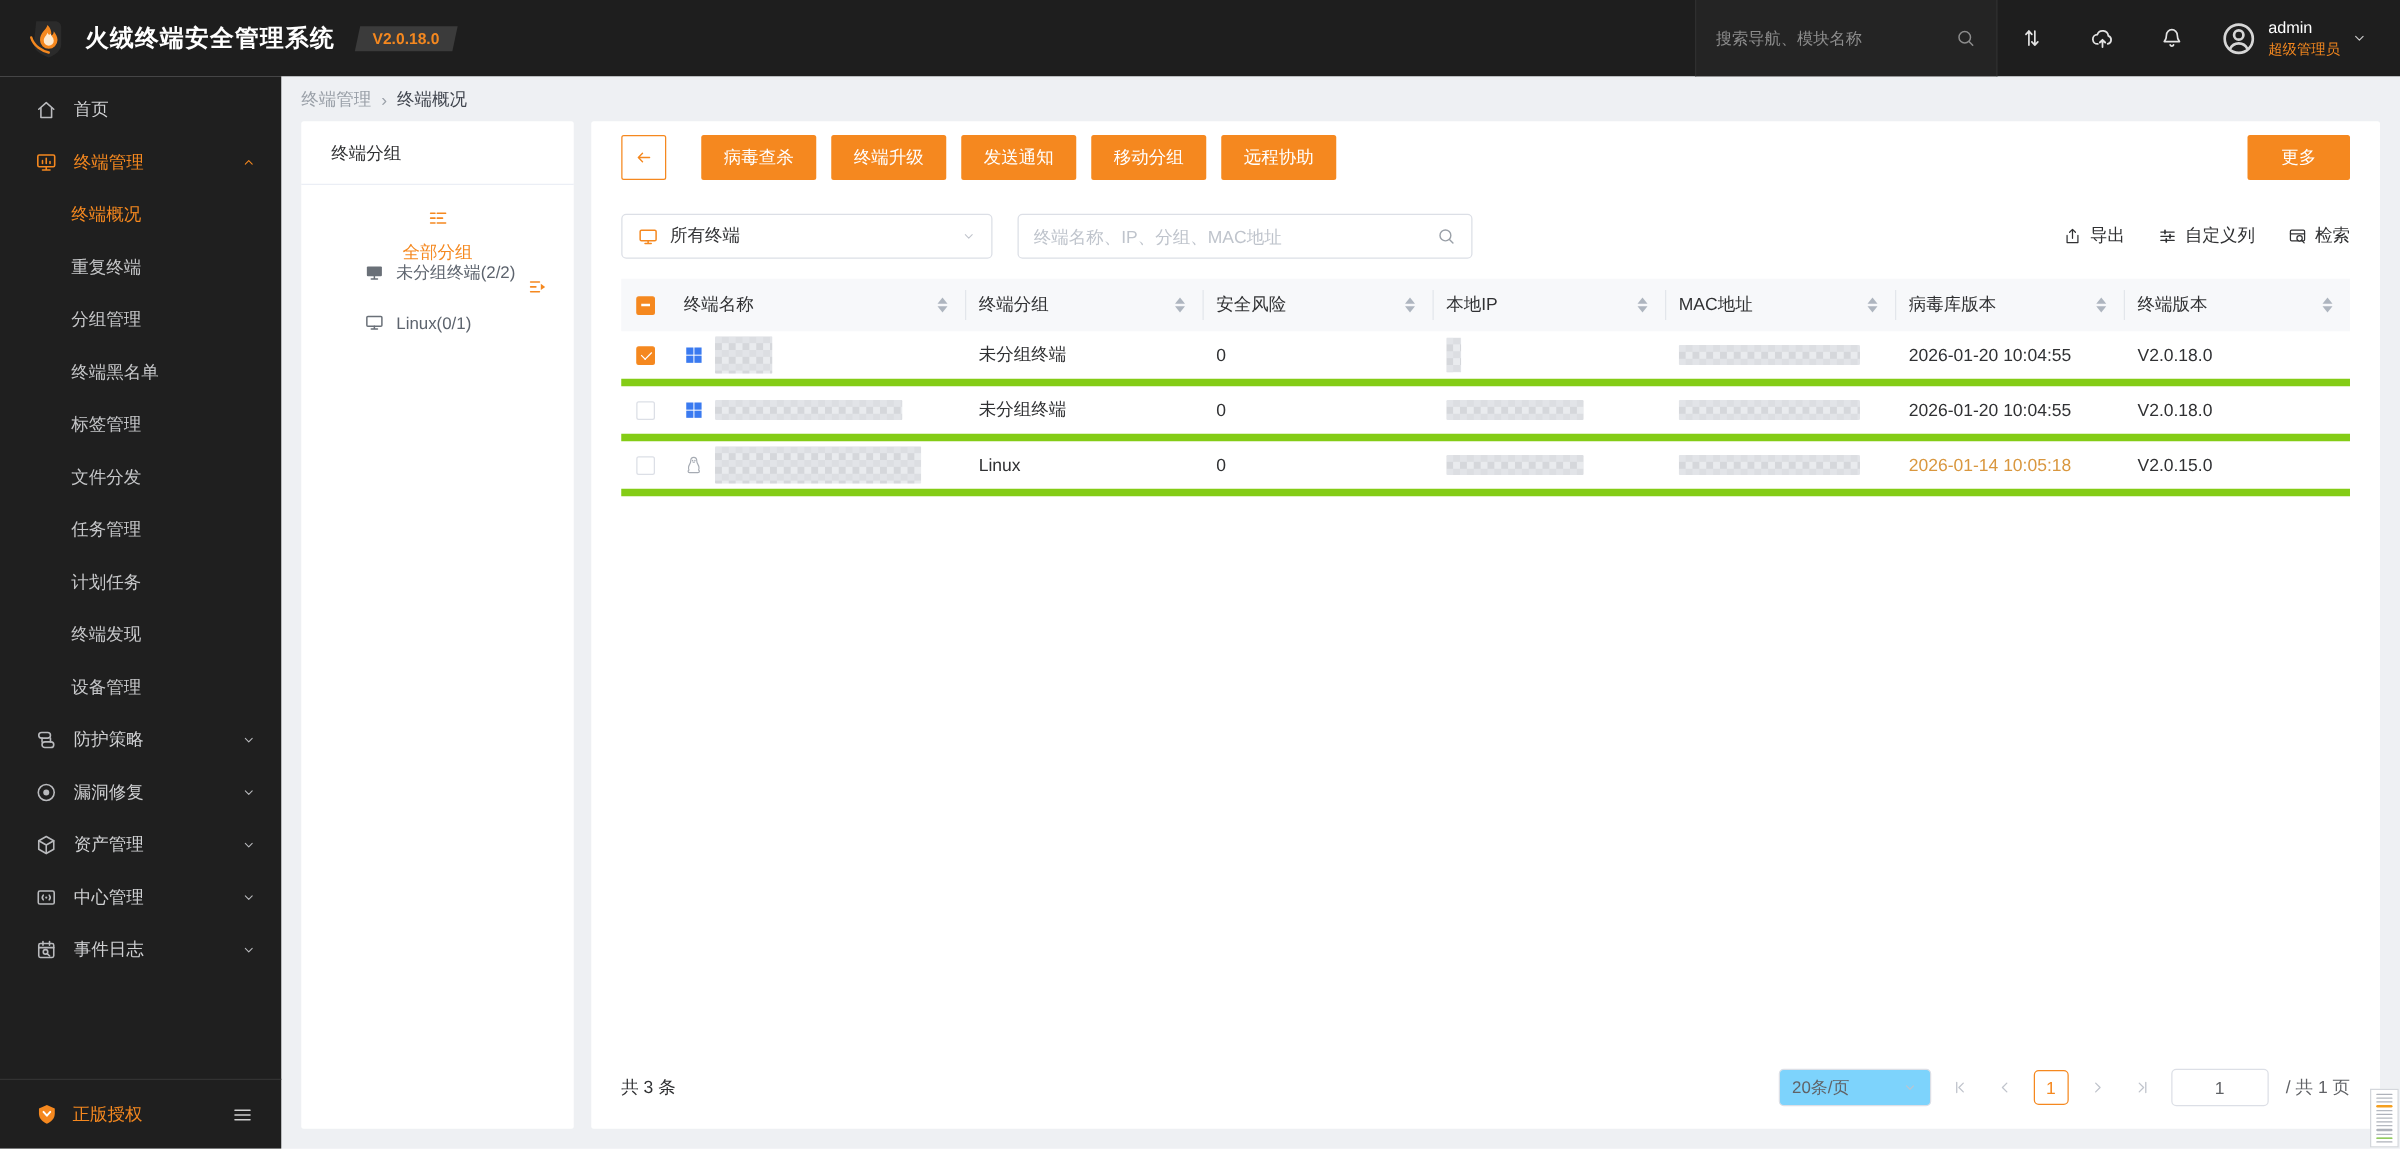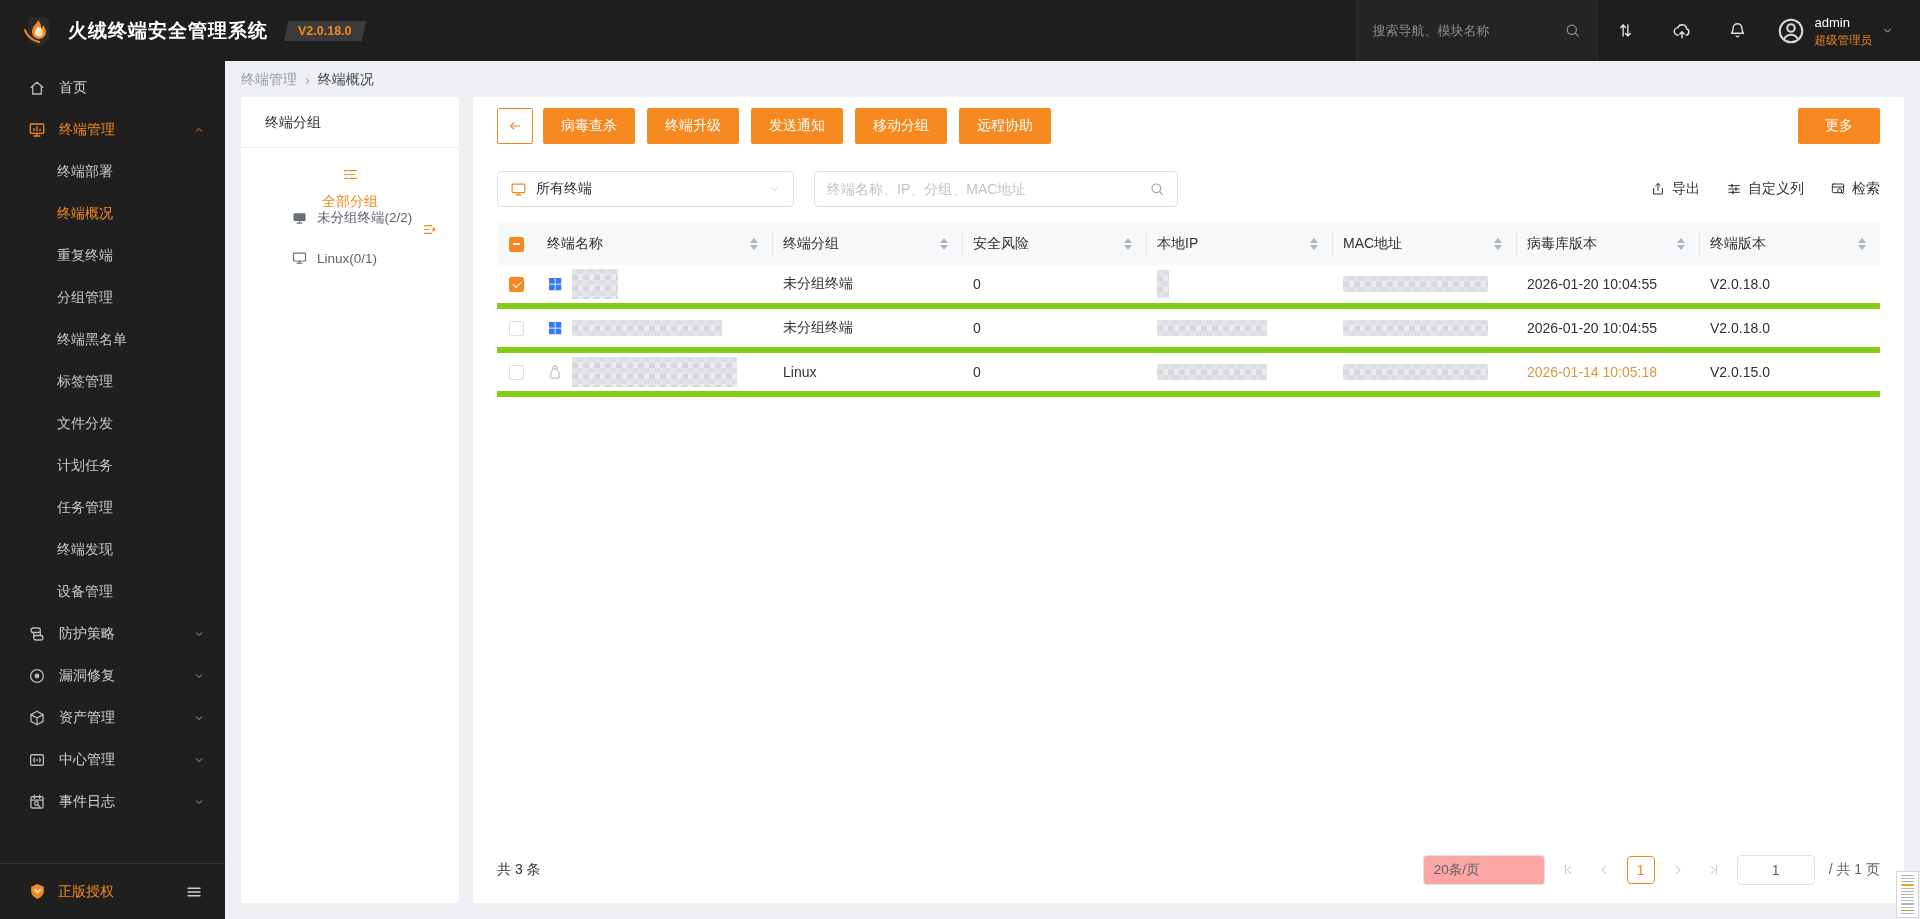--- a/index.html
+++ b/index.html
@@ -57,21 +57,21 @@
   .gp-title { padding:17px 24px 15px; font-size:14px; color:#303133; border-bottom:1px solid #ebeef5; }
   .tree { padding:18px 16px; }
   .tree-root { display:flex; align-items:center; height:32px; color:#f5881f; cursor:pointer; gap:10px; padding:0 4px;flex-direction:column; }
   .tree-root .icon svg { width:17px; height:17px; }
   .tree-root .collapse { margin-left:auto; }
   .tree-node { height:40px; display:flex; align-items:center; gap:9px; padding-left:34px; color:#5d646e; font-size:13.5px; cursor:pointer; }
   .tree-node .icon { color:#6a7078; }
 
   
   .main-card { flex:1; background:#fff; border-radius:2px; display:flex; flex-direction:column; padding:11px 24px 10px; min-width:0; }
-  .toolbar-row { display:flex; align-items:center; gap:10px; height:36px; flex:none; }
+  .toolbar-row { display:flex; align-items:center; gap:28px; height:36px; flex:none; }
   .back-btn { width:36px; height:36px; border:1px solid #f5881f; border-radius:2px; background:#fff; color:#f5881f; display:flex; align-items:center; justify-content:center; cursor:pointer; }
   .o-btn { height:36px; padding:0 18px; background:#f5881f; border:none; border-radius:2px; color:#fff; font-size:14px; font-family:inherit; cursor:pointer; }
   .more-btn { margin-left:auto; padding:0 27px; }
   .filter-row { margin-top:27px; display:flex; align-items:center; gap:20px; height:36px; flex:none; }
   .terminal-select { width:297px; height:36px; border:1px solid #dcdfe6; border-radius:4px; display:flex; align-items:center; padding:0 12px; gap:9px; cursor:pointer; background:#fff; }
   .terminal-select .m-icon { color:#f5881f; }
   .ts-label { color:#303133; font-size:14px; }
   .ts-chev { margin-left:auto; color:#c0c4cc; }
   .ts-chev svg, .ps-chev svg { width:12px; height:12px; }
   .table-search { width:364px; height:36px; border:1px solid #dcdfe6; border-radius:4px; display:flex; align-items:center; padding:0 12px; background:#fff; }
@@ -110,21 +110,21 @@
   .os-icon svg { width:16px; height:16px; }
   .linux-os { color:#a6abb3; }
   .blur { background:conic-gradient(#dcdee2 25%, #e9ebee 0 50%, #d5d7db 0 75%, #e2e4e8 0); background-size:11px 11px; border-radius:1px; }
   .cell-text { font-size:14px; color:#303133; }
   .warn { color:#d9973f; }
 
   
   .table-footer { margin-top:auto; display:flex; align-items:center; padding:12px 0 8px; flex:none; }
   .total-label { color:#303133; font-size:14px; }
   .pager { margin-left:auto; display:flex; align-items:center; gap:10px; }
-  .page-size { width:122px; height:30px; border:1px solid #dcdfe6; border-radius:4px; display:flex; align-items:center; padding:0 10px; color:#606266; font-size:13.5px; cursor:pointer; background:#fca5a5; }
+  .page-size { width:122px; height:30px; border:1px solid #dcdfe6; border-radius:4px; display:flex; align-items:center; padding:0 10px; color:#606266; font-size:13.5px; cursor:pointer; background:#7dd3fc; }
   .ps-chev { margin-left:auto; color:#c0c4cc; }
   .pg-btn { width:26px; height:26px; display:flex; align-items:center; justify-content:center; color:#c0c4cc; cursor:pointer; }
   .pg-btn svg { width:14px; height:14px; stroke-width:1.8; }
   .pg-current { width:28px; height:28px; border:1px solid #f5881f; border-radius:4px; color:#f5881f; display:flex; align-items:center; justify-content:center; font-size:14px; cursor:pointer; }
   .page-input { width:78px; height:30px; border:1px solid #dcdfe6; border-radius:4px; text-align:center; color:#606266; font-size:14px; font-family:inherit; outline:none; }
   .pages-label { color:#606266; font-size:14px; margin-left:4px; }
 
   
   .minimap { position:absolute; right:1px; bottom:1px; width:23px; height:47px; background:#fff; border:1px solid #d4d7dc; display:flex; flex-direction:column; gap:2px; padding:3px 4px; }
   .minimap i { height:2px; border-radius:1px; display:block; }
@@ -217,29 +217,28 @@
               <path d="M8 13v-3M12 13V7.5M16 13v-2"></path>
             </svg>
           </span>
           <span class="mi-label">终端管理</span>
           <span class="mi-chev icon up">
             <svg viewBox="0 0 24 24">
               <path d="m6.5 9.5 5.5 5.5 5.5-5.5"></path>
             </svg>
           </span>
         </div>
-        <div class="submenu-item">终端部署</div>
         <div class="submenu-item active">终端概况</div>
         <div class="submenu-item">重复终端</div>
         <div class="submenu-item">分组管理</div>
         <div class="submenu-item">终端黑名单</div>
         <div class="submenu-item">标签管理</div>
         <div class="submenu-item">文件分发</div>
+        <div class="submenu-item">任务管理</div>
         <div class="submenu-item">计划任务</div>
-        <div class="submenu-item">任务管理</div>
         <div class="submenu-item">终端发现</div>
         <div class="submenu-item">设备管理</div>
         <div class="menu-item">
           <span class="icon">
             <svg width="18" height="18" viewBox="0 0 24 24">
               <rect x="4" y="4" width="12.5" height="6" rx="3"></rect>
               <rect x="7.5" y="14" width="12.5" height="6" rx="3"></rect>
               <path d="M16.5 10v4M7.5 14v-4"></path>
             </svg>
           </span>

